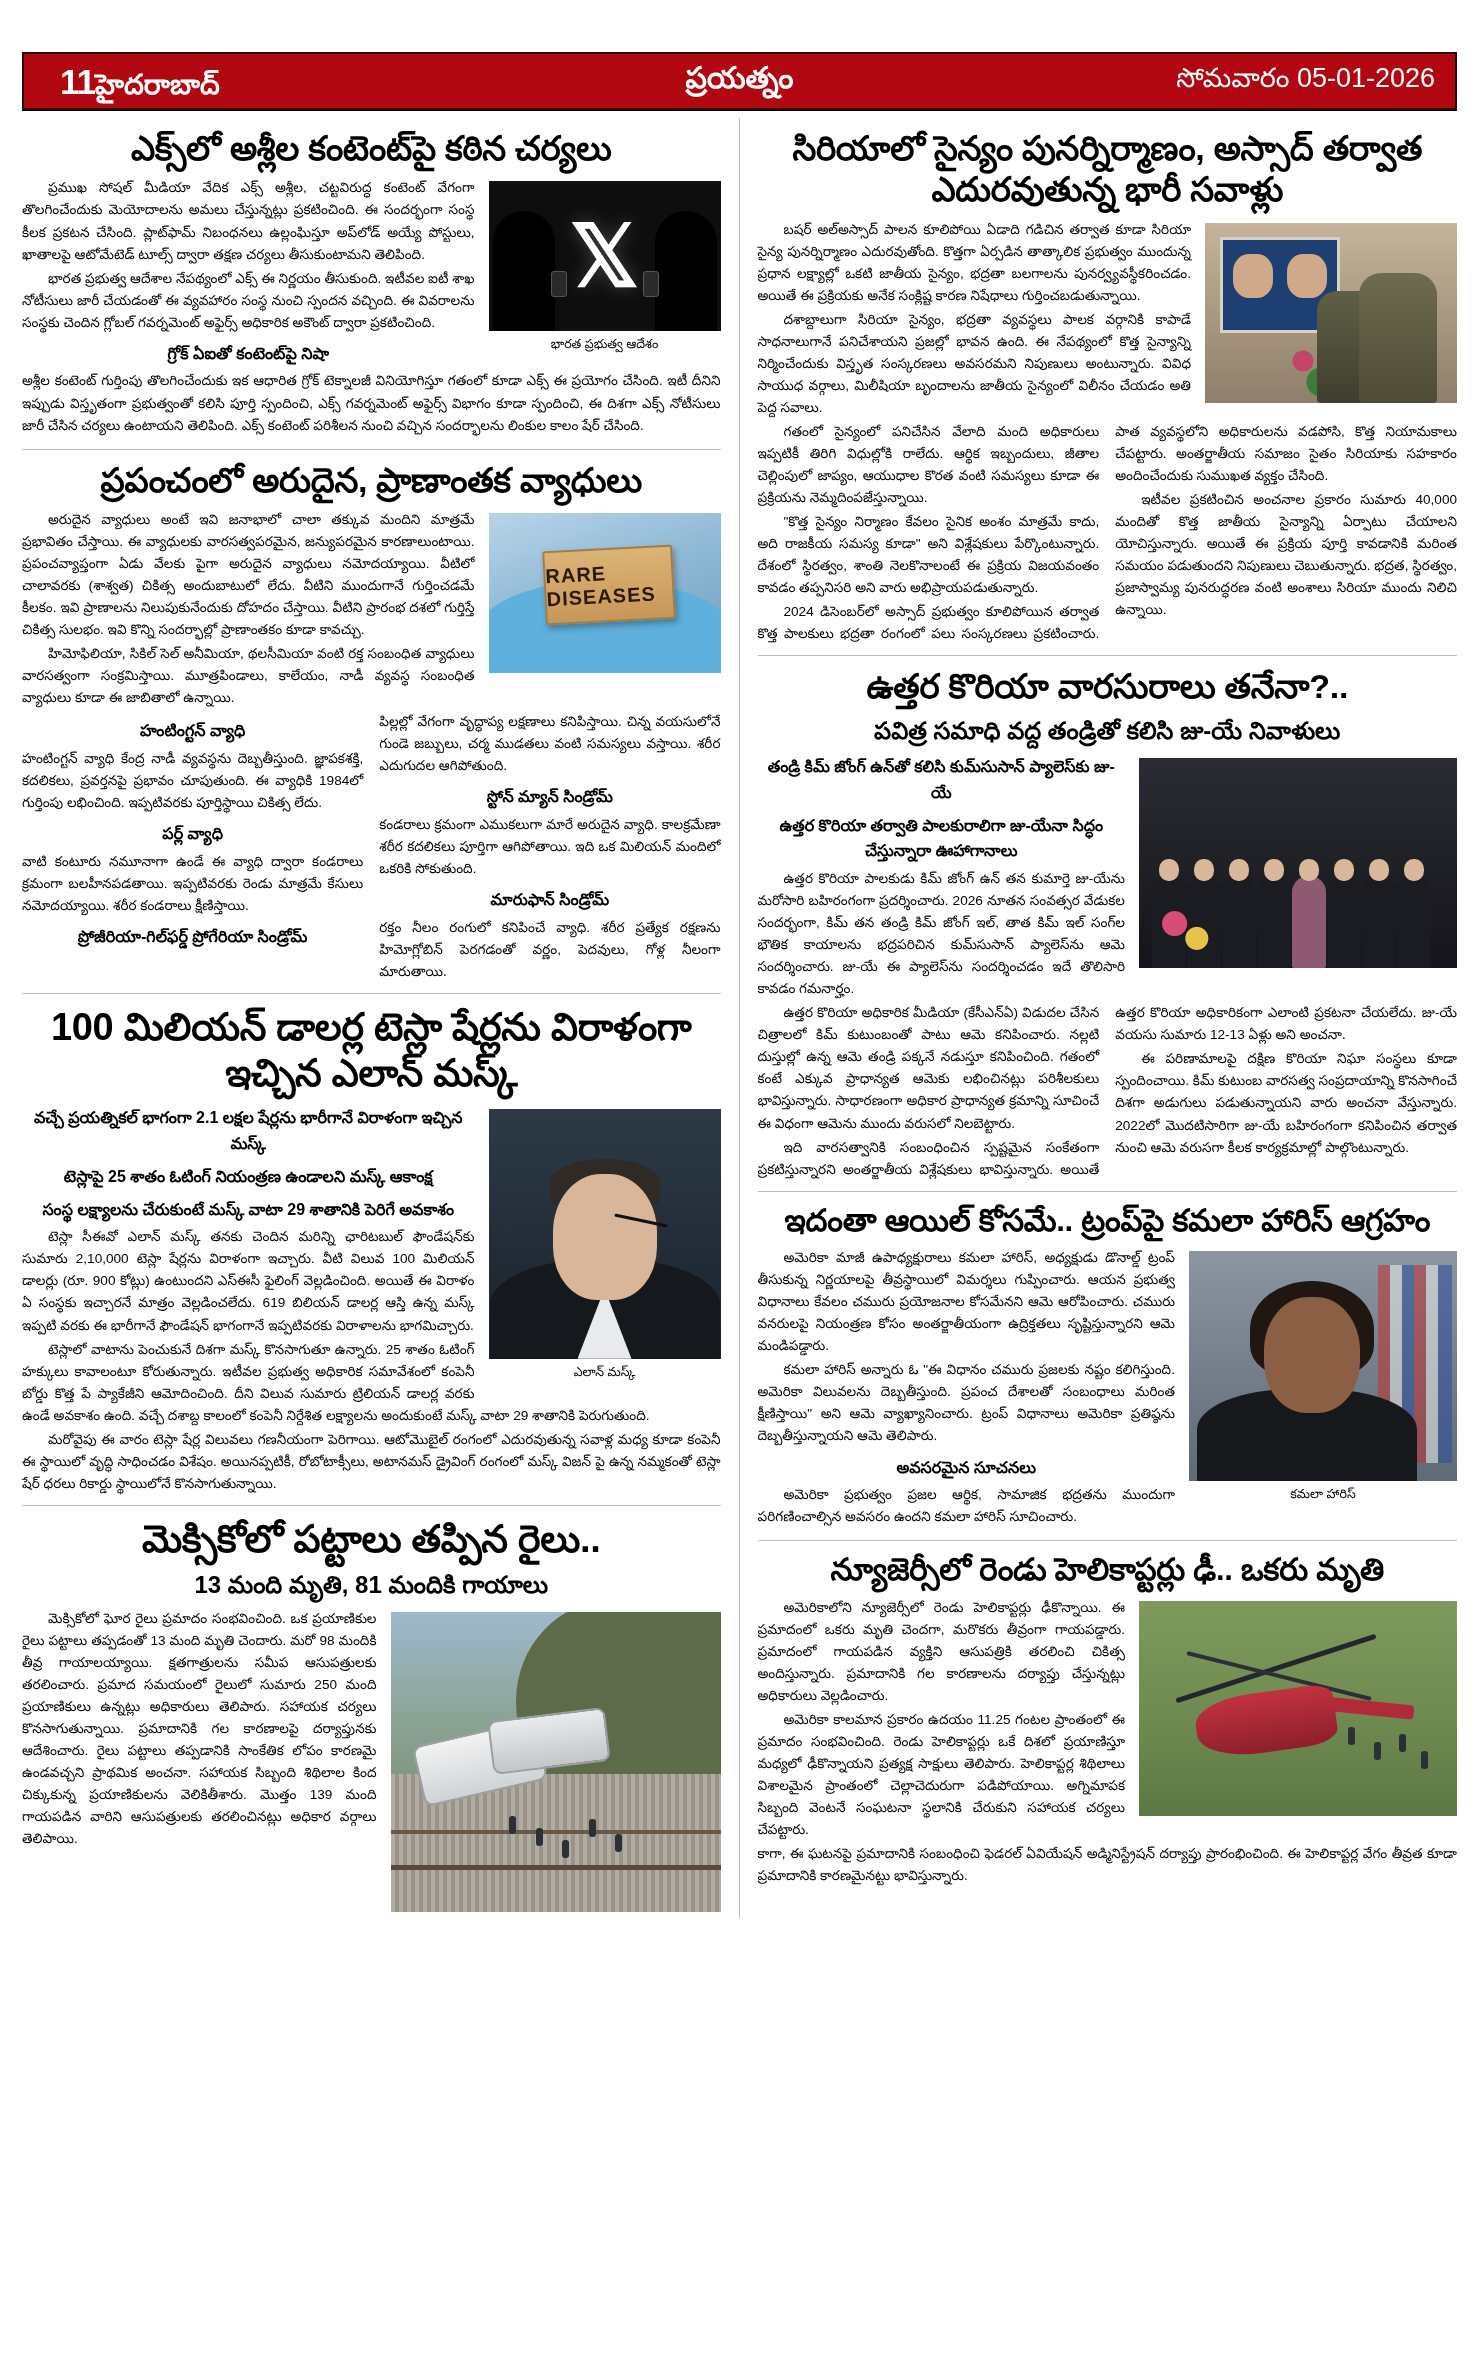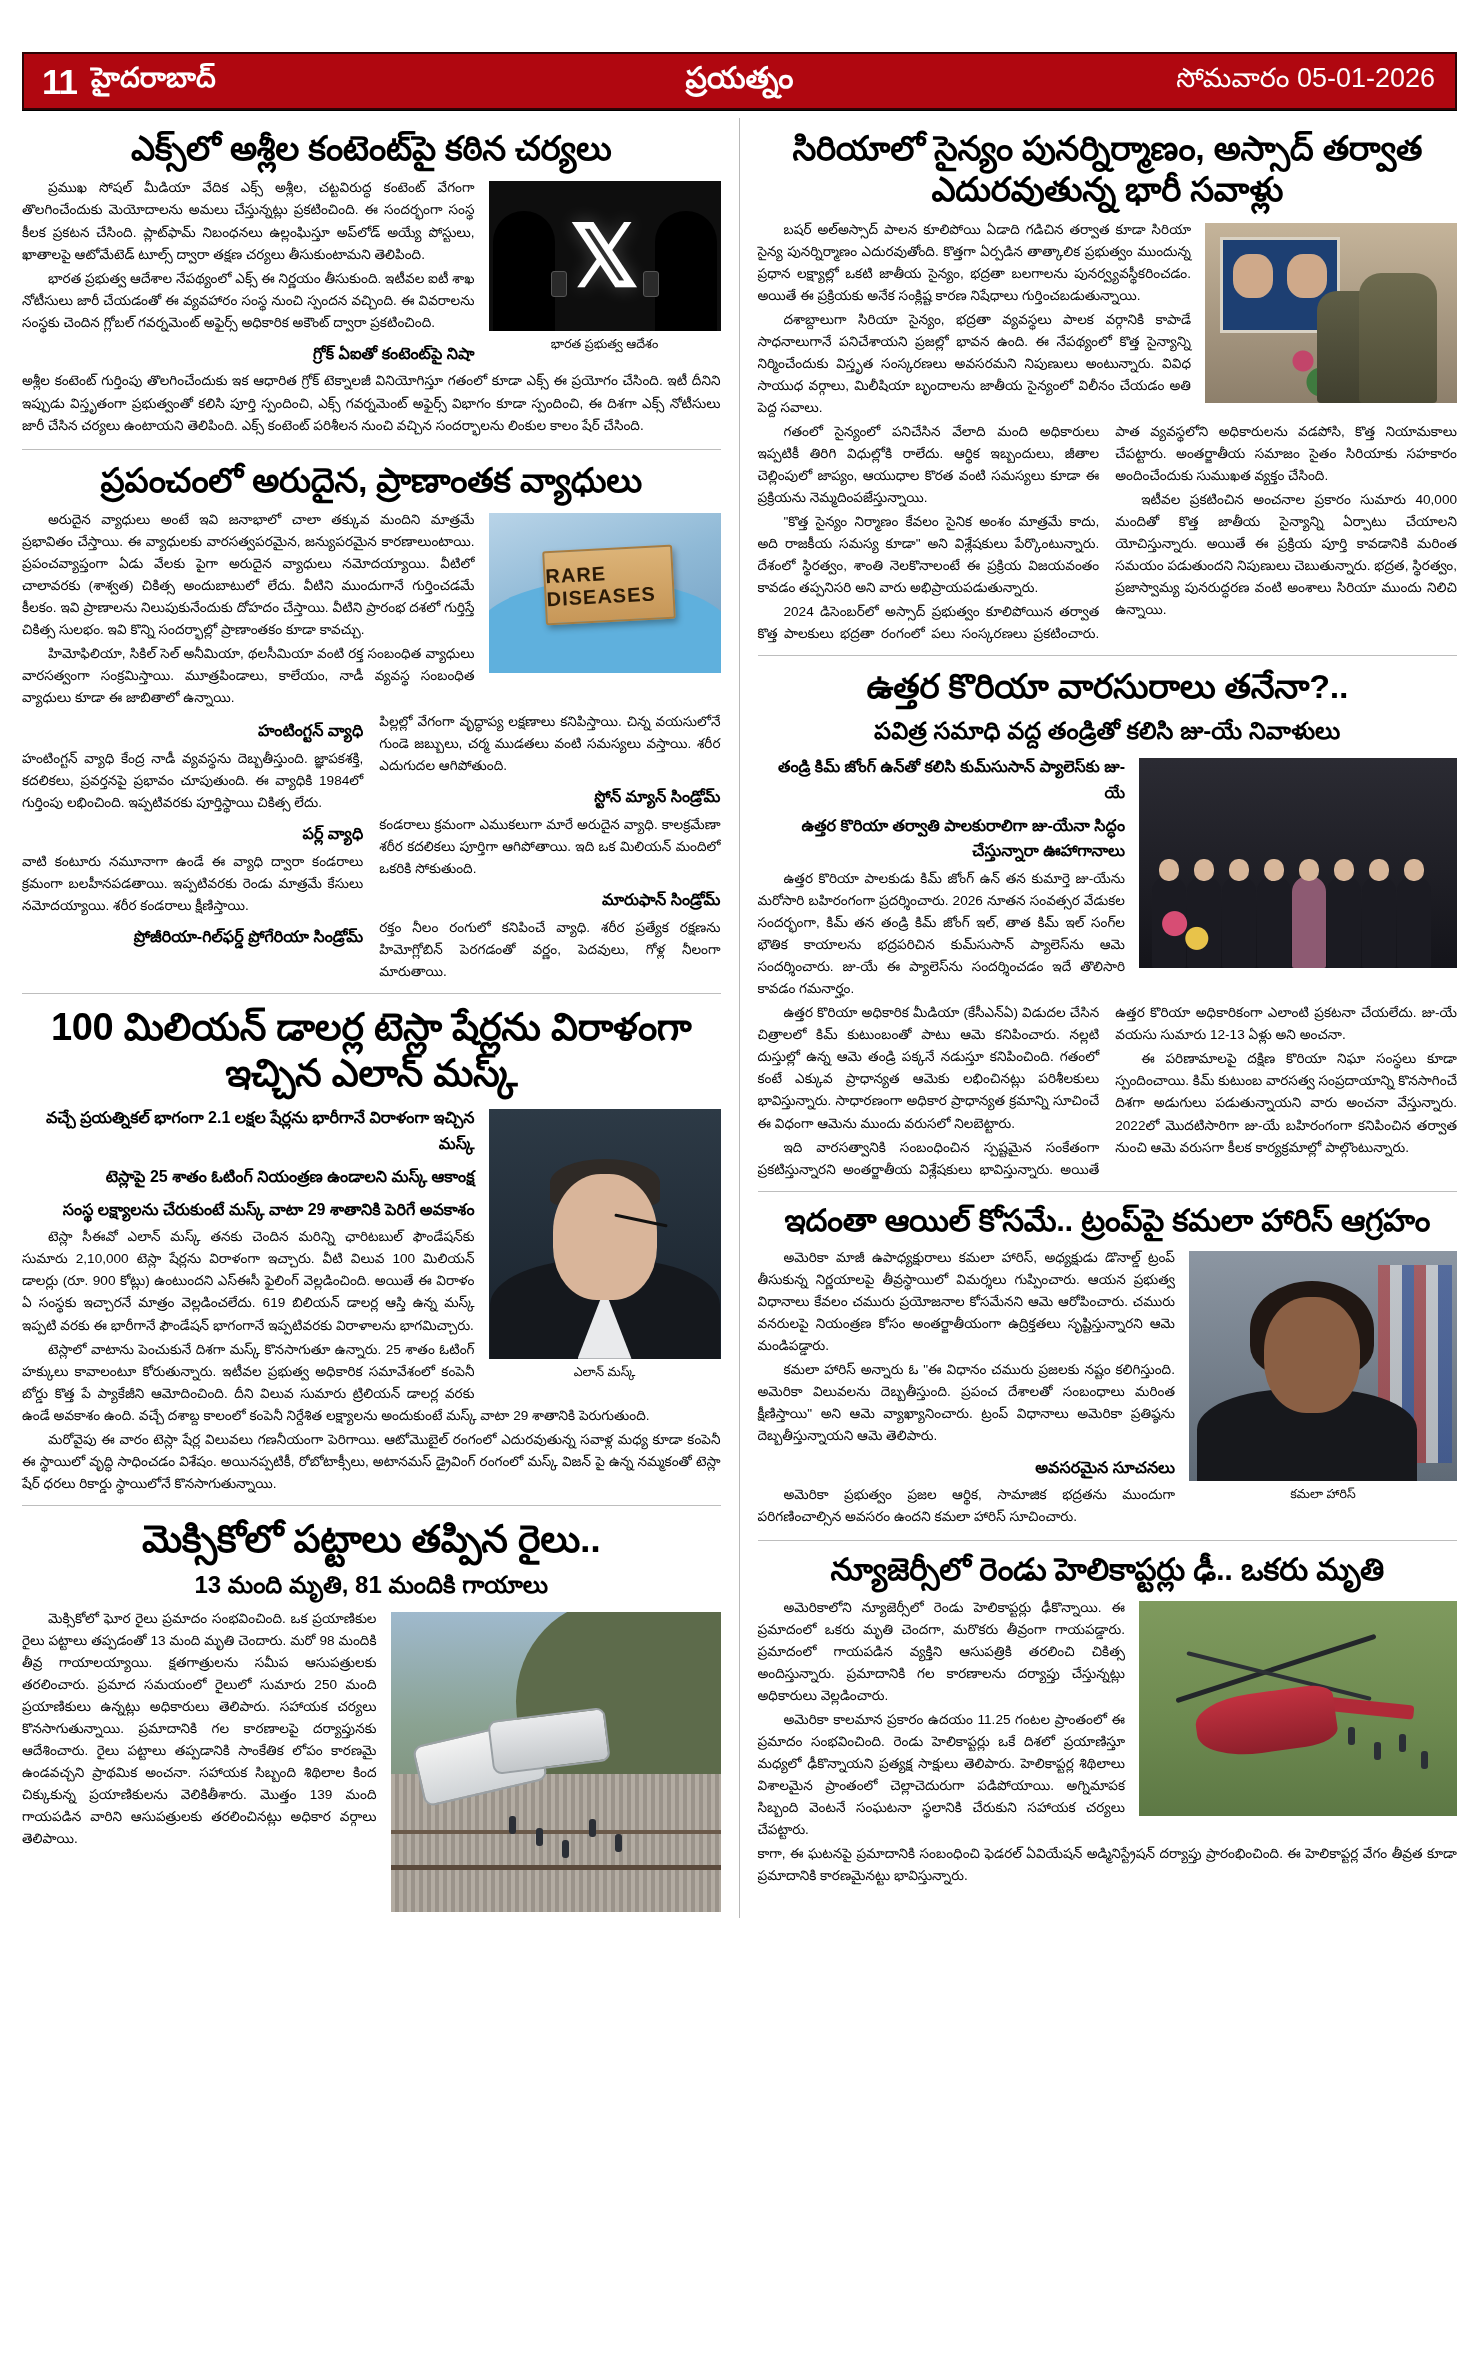--- a/index.html
+++ b/index.html
@@ -20,21 +20,21 @@
   
   .masthead{
     margin-top:52px;
     height:58px;
     background:#b00710;
     border:2px solid #2b0406;
     display:flex; align-items:center;
     position:relative;
     box-shadow:0 1px 0 #000;
   }
-  .mh-left{ display:flex; align-items:flex-start; gap:14px; padding-left:18px; }
+  .mh-left{ display:flex; align-items:flex-end; padding-left:36px; }
   .mh-pageno{ color:#fff; font-size:35px; font-weight:bold; letter-spacing:-1px;
               font-family:"Liberation Sans",sans-serif; line-height:1; }
   .mh-city{ color:#fff; font-size:28px; font-weight:bold; line-height:1; }
   .mh-center{
     position:absolute; left:0; right:0; text-align:center;
     color:#fff; font-size:30px; font-weight:bold; pointer-events:none;
   }
   .mh-right{ margin-left:auto; padding-right:20px; color:#fff;
              font-size:27px; font-weight:normal; white-space:nowrap; }
 
@@ -53,21 +53,21 @@
     letter-spacing:-0.3px;
   }
   .h-xl{ font-size:38px; }
   .h-l { font-size:34px; }
   .h-m { font-size:31px; }
   .subhead{
     text-align:center; font-weight:bold; font-size:24px;
     margin:2px 0 8px 0; line-height:1.25;
   }
   .kicker{
-    text-align:right; font-weight:bold; font-size:16px;
+    text-align:center; font-weight:bold; font-size:16px;
     margin:7px 0 4px 0;
   }
   .body{
     font-size:13.6px;
     line-height:1.62;
     text-align:justify;
     text-justify:inter-word;
     hyphens:none;
   }
   .body p{ margin:0 0 2px 0; text-indent:26px; }

